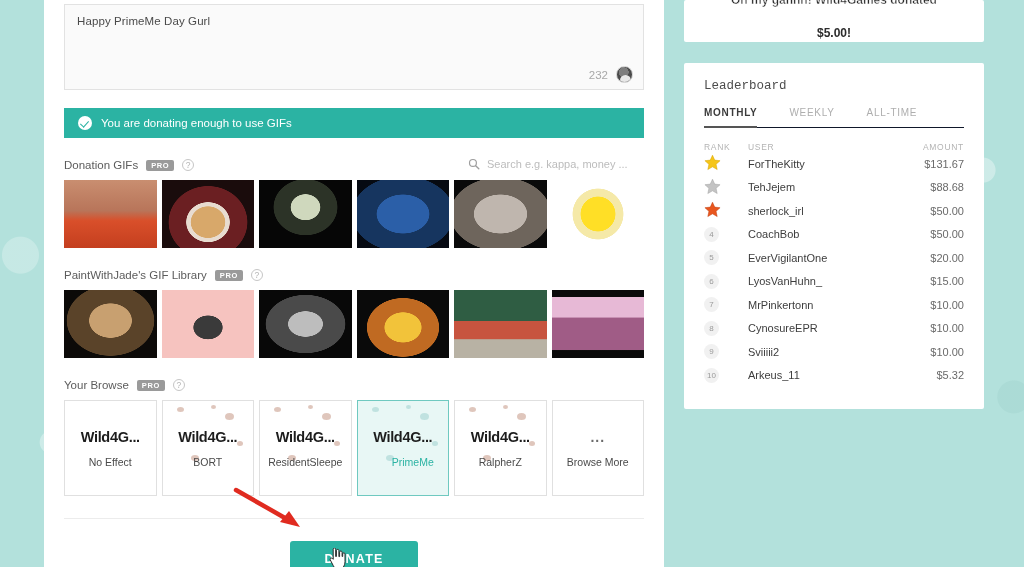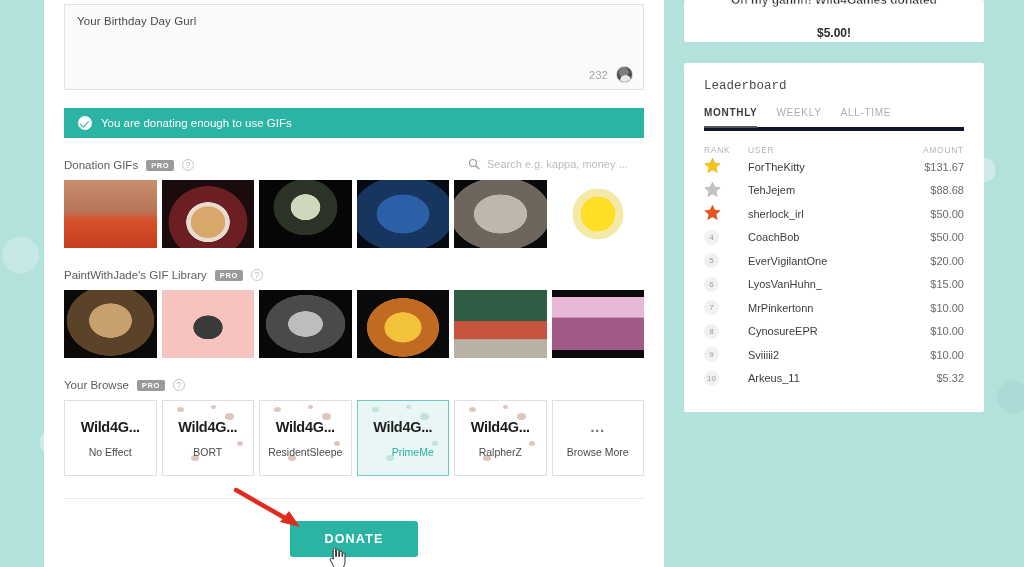--- a/index.html
+++ b/index.html
@@ -143,21 +143,21 @@
   .gif-tile.selected { outline: 2px solid #d9534f; outline-offset: -2px; }
   .gif-art { position: absolute; inset: 0; }
 
   
   .effects-grid {
     display: grid;
     grid-template-columns: repeat(6, 1fr);
     gap: 5px;
   }
   .effect-card {
-    height: 76px;
+    height: 96px;
     border: 1px solid #e0e0e0;
     background: #ffffff;
     display: flex; flex-direction: column;
     align-items: center; justify-content: center;
     gap: 11px;
     cursor: pointer;
     position: relative;
     overflow: hidden;
   }
   .effect-card.selected {
@@ -240,23 +240,23 @@
   }
 
   .leaderboard-card {
     background: #ffffff;
     margin-top: 21px;
     padding: 16px 20px 22px;
     border-radius: 2px;
   }
   .lb-title { font-size: 12.5px; color: #4c4c4c; font-family: Liberation Mono, monospace; }
   .lb-tabs {
-    display: flex; gap: 19px;
+    display: flex; gap: 32px;
     margin-top: 14px;
-    border-bottom: 4px solid #0f172a;
+    border-bottom: 1px solid #0f172a;
   }
   .lb-tab {
     font-size: 10px; letter-spacing: .7px;
     color: #aeaeae; padding-bottom: 8px;
     cursor: pointer;
     border-bottom: 2px solid transparent;
     margin-bottom: -1px;
   }
   .lb-tab.active { color: #3b3b3b; font-weight: bold; border-bottom-color: #555; }
 
@@ -286,21 +286,21 @@
 </style>
 </head>
 <body>
 
 <div class="bg-texture"></div>
 
 <div class="donation-panel">
   <div class="panel-inner">
 
     <div class="message-box">
-      <div class="message-text">Your Birthday Day Gurl</div>
+      <div class="message-text">Happy PrimeMe Day Gurl</div>
       <div class="message-foot">
         <span class="char-count">232</span>
         <span class="avatar"></span>
       </div>
     </div>
 
     <div class="banner">
       <span class="check-icon"></span>
       <span>You are donating enough to use GIFs</span>
     </div>

